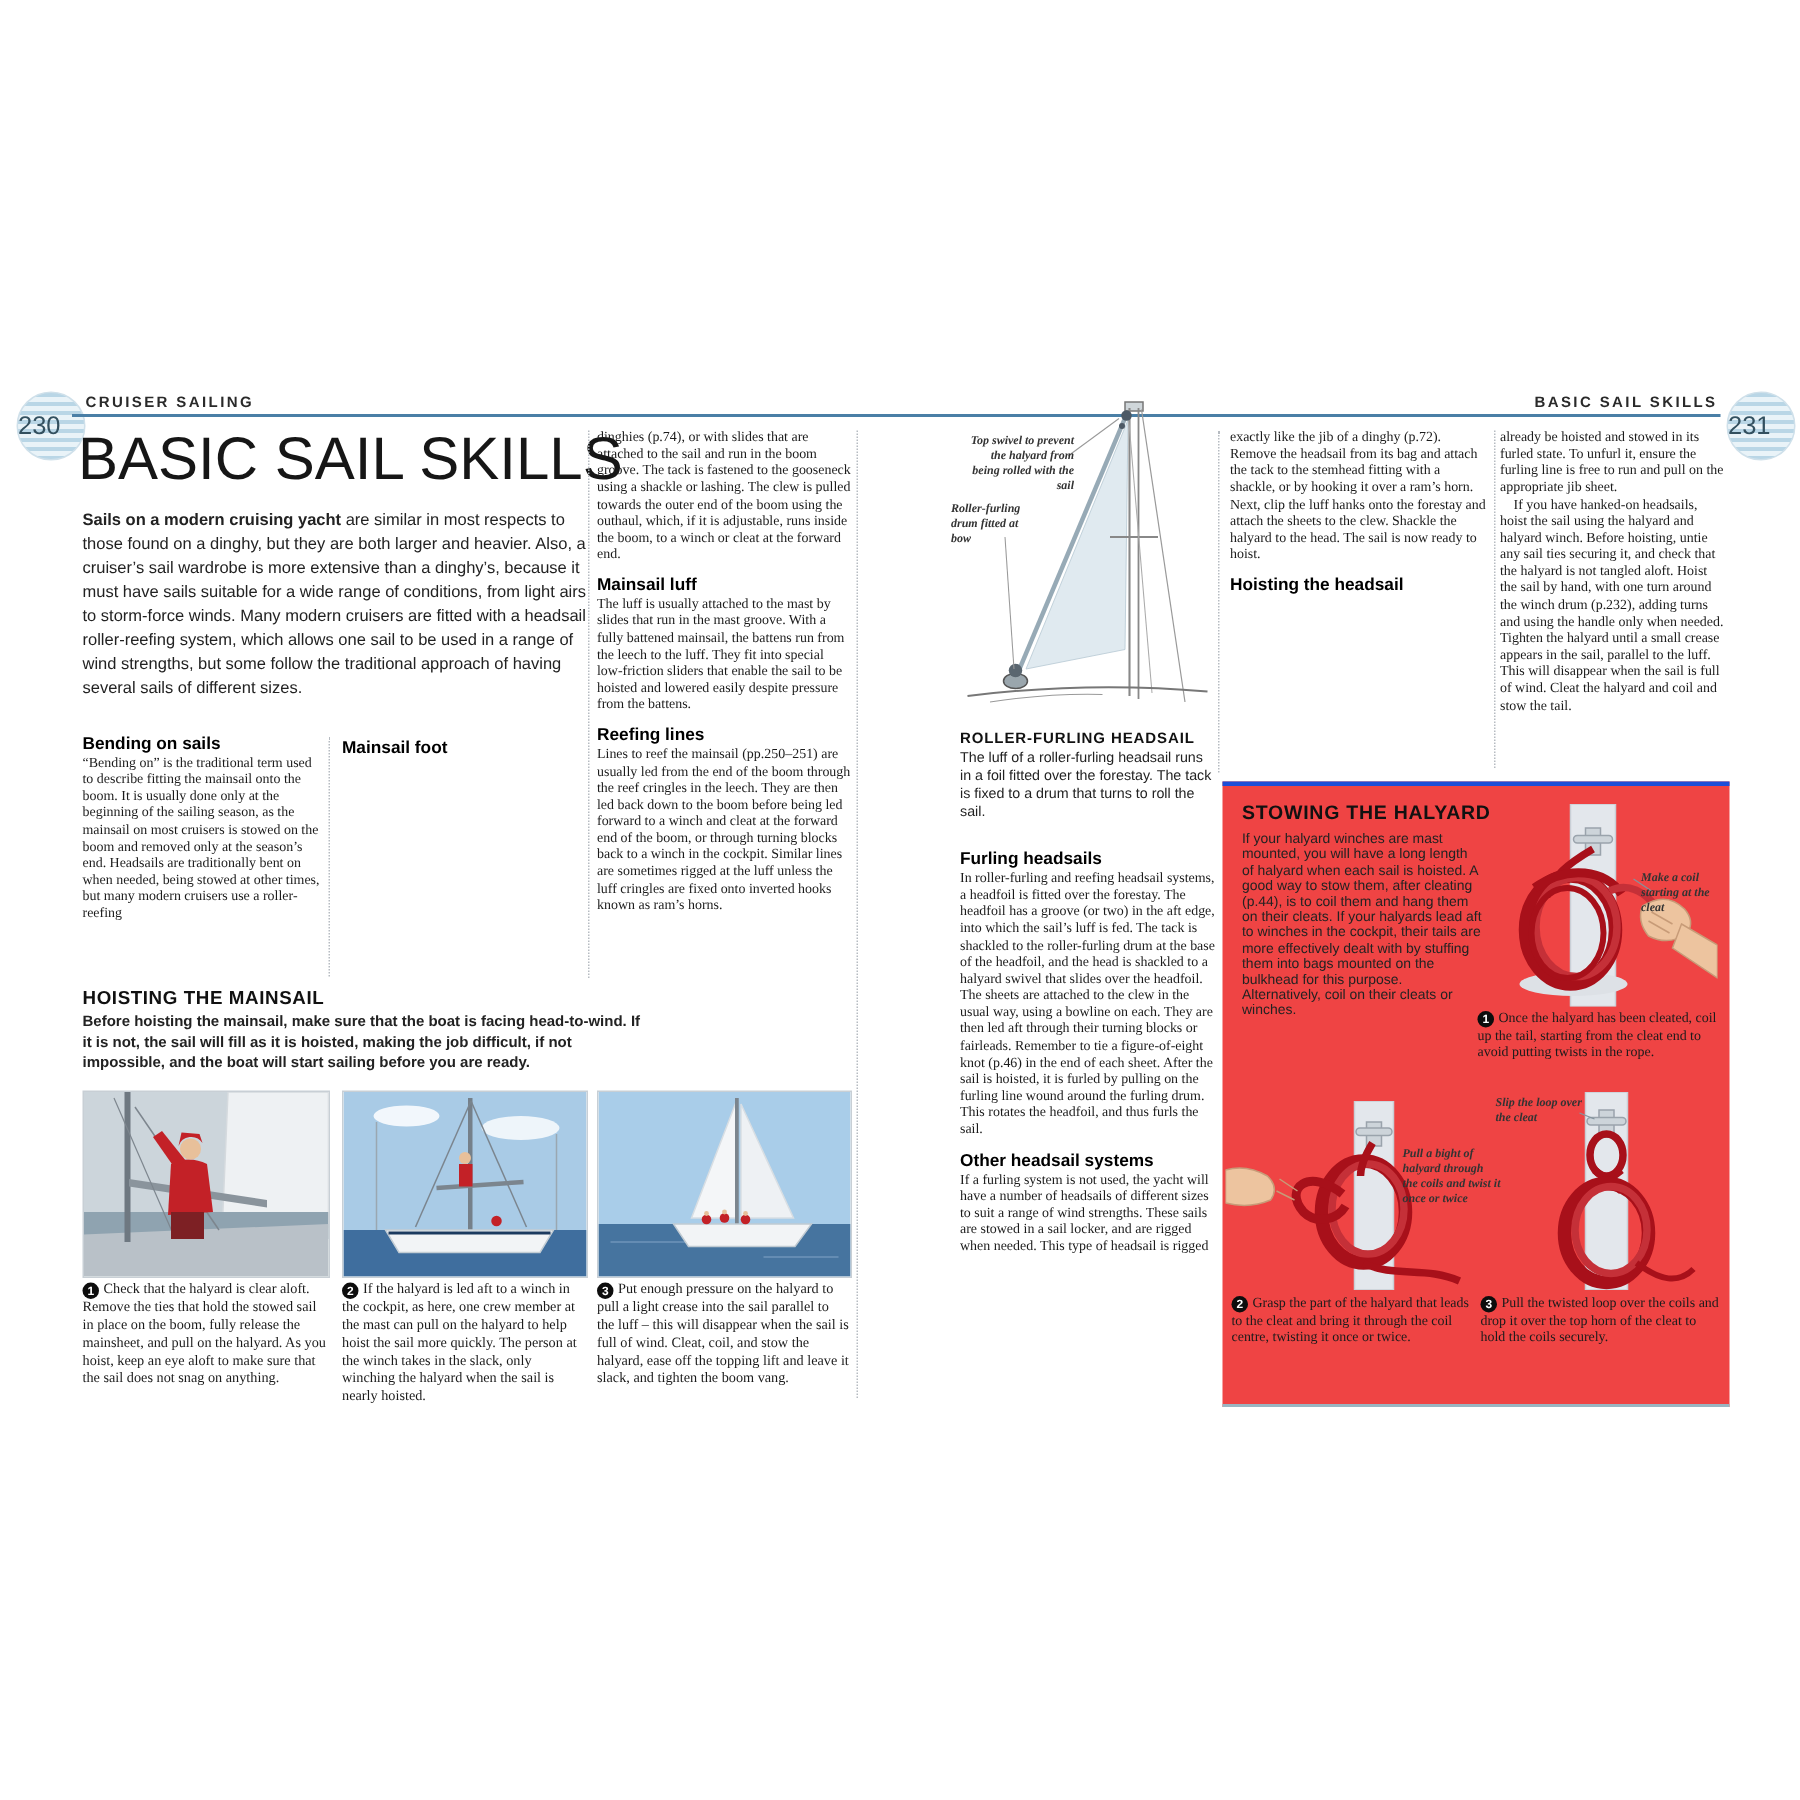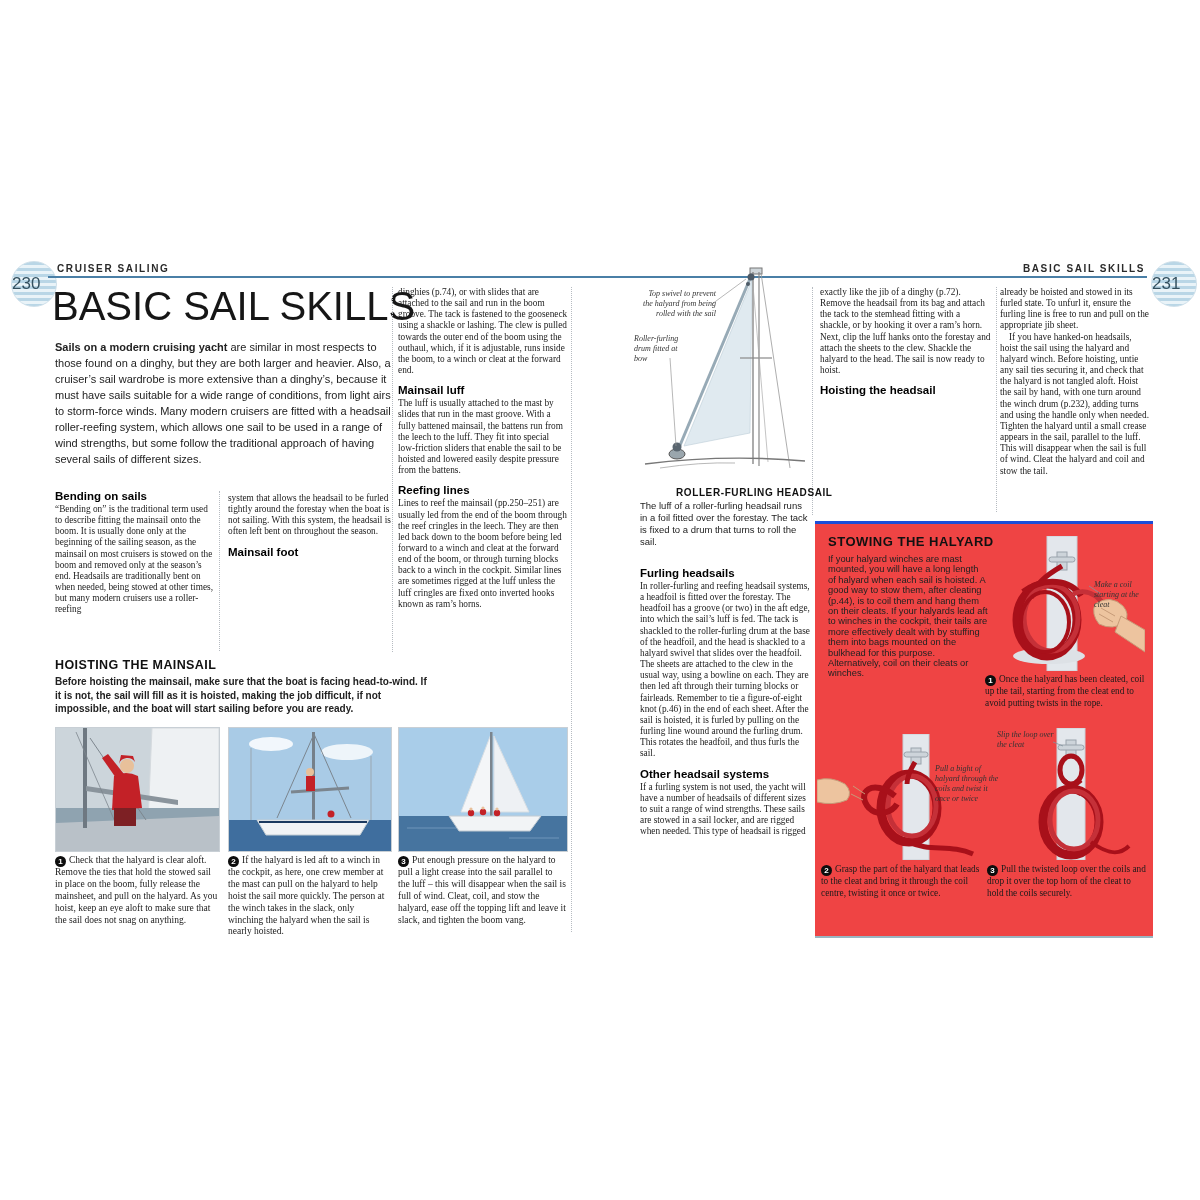--- a/index.html
+++ b/index.html
@@ -15,21 +15,21 @@
   .title{margin:0;font-weight:300;font-size:40px;letter-spacing:0px;color:#161616;font-family:"Liberation Sans",sans-serif;}
   .intro{margin:0;font-size:11px;line-height:16px;color:#222;}
   .sh{margin:0 0 2px 0;font-size:11.5px;font-weight:bold;color:#000;}
   .body{margin:0 0 8px 0;font-family:"Liberation Serif",serif;font-size:9.3px;line-height:1.2;color:#1b1b1b;}
   .boxhead{margin:0;font-size:12.5px;font-weight:bold;letter-spacing:.4px;color:#111;}
   .boxintro{margin:3px 0 0 0;font-size:10px;font-weight:bold;line-height:1.35;color:#222;}
   .cap{margin:0;font-family:"Liberation Serif",serif;font-size:9.5px;line-height:1.25;color:#1b1b1b;}
   .bullet{display:inline-block;width:11px;height:11px;border-radius:50%;background:#0d0d0d;color:#fff;
     font-family:"Liberation Sans",sans-serif;font-size:8px;line-height:11px;text-align:center;
     font-weight:bold;margin-right:3px;vertical-align:-1px;}
-  .lbl{font-family:"Liberation Serif",serif;font-style:italic;font-size:8px;line-height:1.25;color:#333;}
+  .lbl{font-family:"Liberation Serif",serif;font-style:italic;font-size:8px;line-height:1.25;color:#333;font-weight:bold;}
   .dots{border-left:1px dotted #b6bbc1;width:0;}
   .dcap-h{margin:0;font-size:10px;font-weight:bold;letter-spacing:.6px;color:#111;}
   .dcap-b{margin:1px 0 0 0;font-size:9.5px;line-height:1.25;color:#222;}
   .stow{background:#ef4444;border-top:3px solid #1d4ed8;border-bottom:2px solid #9ab5c1;}
   .stowhead{margin:0;font-size:13px;font-weight:bold;letter-spacing:.5px;color:#111;}
   .sintro{margin:0;font-size:9.3px;line-height:1.12;color:#222;}
   .scap{margin:0;font-family:"Liberation Serif",serif;font-size:9.3px;line-height:1.25;color:#1b1b1b;}
   .photo{border:1px solid #c8cfd5;}
   p.indent{ text-indent:9px; }
 </style>
@@ -58,21 +58,20 @@
   <div class="dots abs" style="left:571px;top:287px;height:645px;"></div>
   <div class="dots abs" style="left:812px;top:287px;height:228px;"></div>
   <div class="dots abs" style="left:996px;top:287px;height:225px;"></div>
 
   <div class="abs" style="left:55px;top:490px;width:162px;">
     <h3 class="sh">Bending on sails</h3>
     <p class="body">“Bending on” is the traditional term used to describe fitting the mainsail onto the boom. It is usually done only at the beginning of the sailing season, as the mainsail on most cruisers is stowed on the boom and removed only at the season’s end. Headsails are traditionally bent on when needed, being stowed at other times, but many modern cruisers use a roller-reefing</p>
   </div>
 
   <div class="abs" style="left:228px;top:493px;width:164px;">
-    <p class="body">system that allows the headsail to be furled tightly around the forestay when the boat is not sailing. With this system, the headsail is often left bent on throughout the season.</p>
     <h3 class="sh">Mainsail foot</h3>
   </div>
 
   <div class="abs" style="left:398px;top:287px;width:170px;">
     <p class="body">dinghies (p.74), or with slides that are attached to the sail and run in the boom groove. The tack is fastened to the gooseneck using a shackle or lashing. The clew is pulled towards the outer end of the boom using the outhaul, which, if it is adjustable, runs inside the boom, to a winch or cleat at the forward end.</p>
     <h3 class="sh">Mainsail luff</h3>
     <p class="body">The luff is usually attached to the mast by slides that run in the mast groove. With a fully battened mainsail, the battens run from the leech to the luff. They fit into special low-friction sliders that enable the sail to be hoisted and lowered easily despite pressure from the battens.</p>
     <h3 class="sh">Reefing lines</h3>
     <p class="body">Lines to reef the mainsail (pp.250–251) are usually led from the end of the boom through the reef cringles in the leech. They are then led back down to the boom before being led forward to a winch and cleat at the forward end of the boom, or through turning blocks back to a winch in the cockpit. Similar lines are sometimes rigged at the luff unless the luff cringles are fixed onto inverted hooks known as ram’s horns.</p>
   </div>
@@ -152,21 +151,21 @@
     <circle cx="108" cy="26" r="2" fill="#4d5a66"></circle>
     <ellipse cx="37" cy="196" rx="8" ry="5" fill="#9aa6ad" stroke="#555"></ellipse>
     <circle cx="37" cy="189" r="4.5" fill="#5a6670"></circle>
     <path d="M5,206 Q85,196 165,203" fill="none" stroke="#777" stroke-width="1.4"></path>
     <path d="M20,210 Q60,204 95,205" fill="none" stroke="#999" stroke-width="0.7"></path>
     <line x1="72" y1="46" x2="106" y2="21" stroke="#999" stroke-width="0.7"></line>
     <line x1="30" y1="100" x2="36" y2="188" stroke="#999" stroke-width="0.7"></line>
   </svg>
   <div class="lbl abs" style="left:642px;top:289px;width:74px;text-align:right;">Top swivel to prevent the halyard from being rolled with the sail</div>
   <div class="lbl abs" style="left:634px;top:334px;width:56px;text-align:left;">Roller-furling drum fitted at bow</div>
-  <h4 class="dcap-h abs" style="left:640px;top:487px;margin-left:36px;">ROLLER-FURLING HEADSAIL</h4>
+  <h4 class="dcap-h abs" style="left:640px;top:487px;">ROLLER-FURLING HEADSAIL</h4>
   <p class="dcap-b abs" style="left:640px;top:499px;width:168px;">The luff of a roller-furling headsail runs in a foil fitted over the forestay. The tack is fixed to a drum that turns to roll the sail.</p>
 
   <div class="abs" style="left:640px;top:567px;width:172px;">
     <h3 class="sh">Furling headsails</h3>
     <p class="body">In roller-furling and reefing headsail systems, a headfoil is fitted over the forestay. The headfoil has a groove (or two) in the aft edge, into which the sail’s luff is fed. The tack is shackled to the roller-furling drum at the base of the headfoil, and the head is shackled to a halyard swivel that slides over the headfoil. The sheets are attached to the clew in the usual way, using a bowline on each. They are then led aft through their turning blocks or fairleads. Remember to tie a figure-of-eight knot (p.46) in the end of each sheet. After the sail is hoisted, it is furled by pulling on the furling line wound around the furling drum. This rotates the headfoil, and thus furls the sail.</p>
     <h3 class="sh">Other headsail systems</h3>
     <p class="body">If a furling system is not used, the yacht will have a number of headsails of different sizes to suit a range of wind strengths. These sails are stowed in a sail locker, and are rigged when needed. This type of headsail is rigged</p>
   </div>
 
   <div class="abs" style="left:820px;top:287px;width:172px;">

